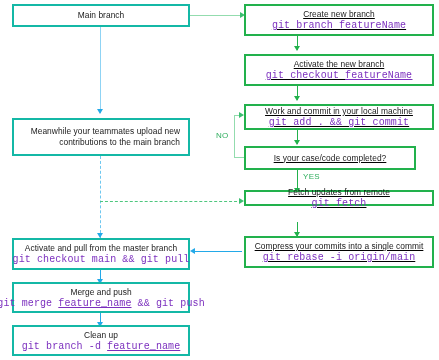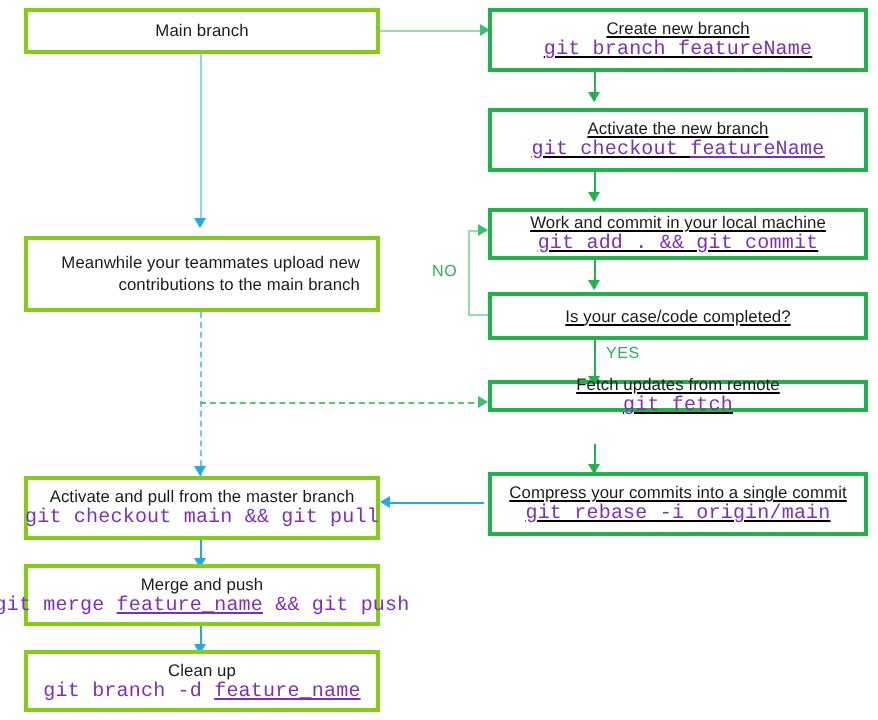--- a/index.html
+++ b/index.html
@@ -22,21 +22,21 @@
     box-sizing: border-box;
     background: #ffffff;
     display: flex;
     flex-direction: column;
     align-items: center;
     justify-content: center;
     text-align: center;
     z-index: 5;
   }
   .node.green { border: 2px solid #22b14c; text-decoration: underline; }
-  .node.blue  { border: 2px solid #84cc16; }
+  .node.blue  { border: 2px solid #14b8a6; }
   .node .title {
     font-family: "Liberation Sans", sans-serif;
     font-size: 8.4px;
     color: #1a1a1a;
     line-height: 11px;
     letter-spacing: 0.05px;
     white-space: nowrap;
   }
   .node .title.wrap { white-space: normal; text-align: right; }
   .node .code {
@@ -149,21 +149,21 @@
 
   <div class="node green" style="left:244px; top:104px; width:190px; height:26px;">
     <div class="title">Work and commit in your local machine</div>
     <div class="code">git add . &amp;&amp; git commit</div>
   </div>
 
   <div class="node blue" style="left:12px; top:118px; width:178px; height:38px;">
     <div class="title wrap" style="padding:0 8px;">Meanwhile your teammates upload new contributions to the main branch</div>
   </div>
 
-  <div class="node green" style="left:244px; top:146px; width:190px; height:24px;">
+  <div class="node green" style="left:244px; top:146px; width:172px; height:24px;">
     <div class="title">Is your case/code completed?</div>
   </div>
 
   <div class="node green" style="left:244px; top:190px; width:190px; height:16px;">
     <div class="title">Fetch updates from remote</div>
     <div class="code">git fetch</div>
   </div>
 
   <div class="node blue" style="left:12px; top:238px; width:178px; height:32px;">
     <div class="title">Activate and pull from the master branch</div>

